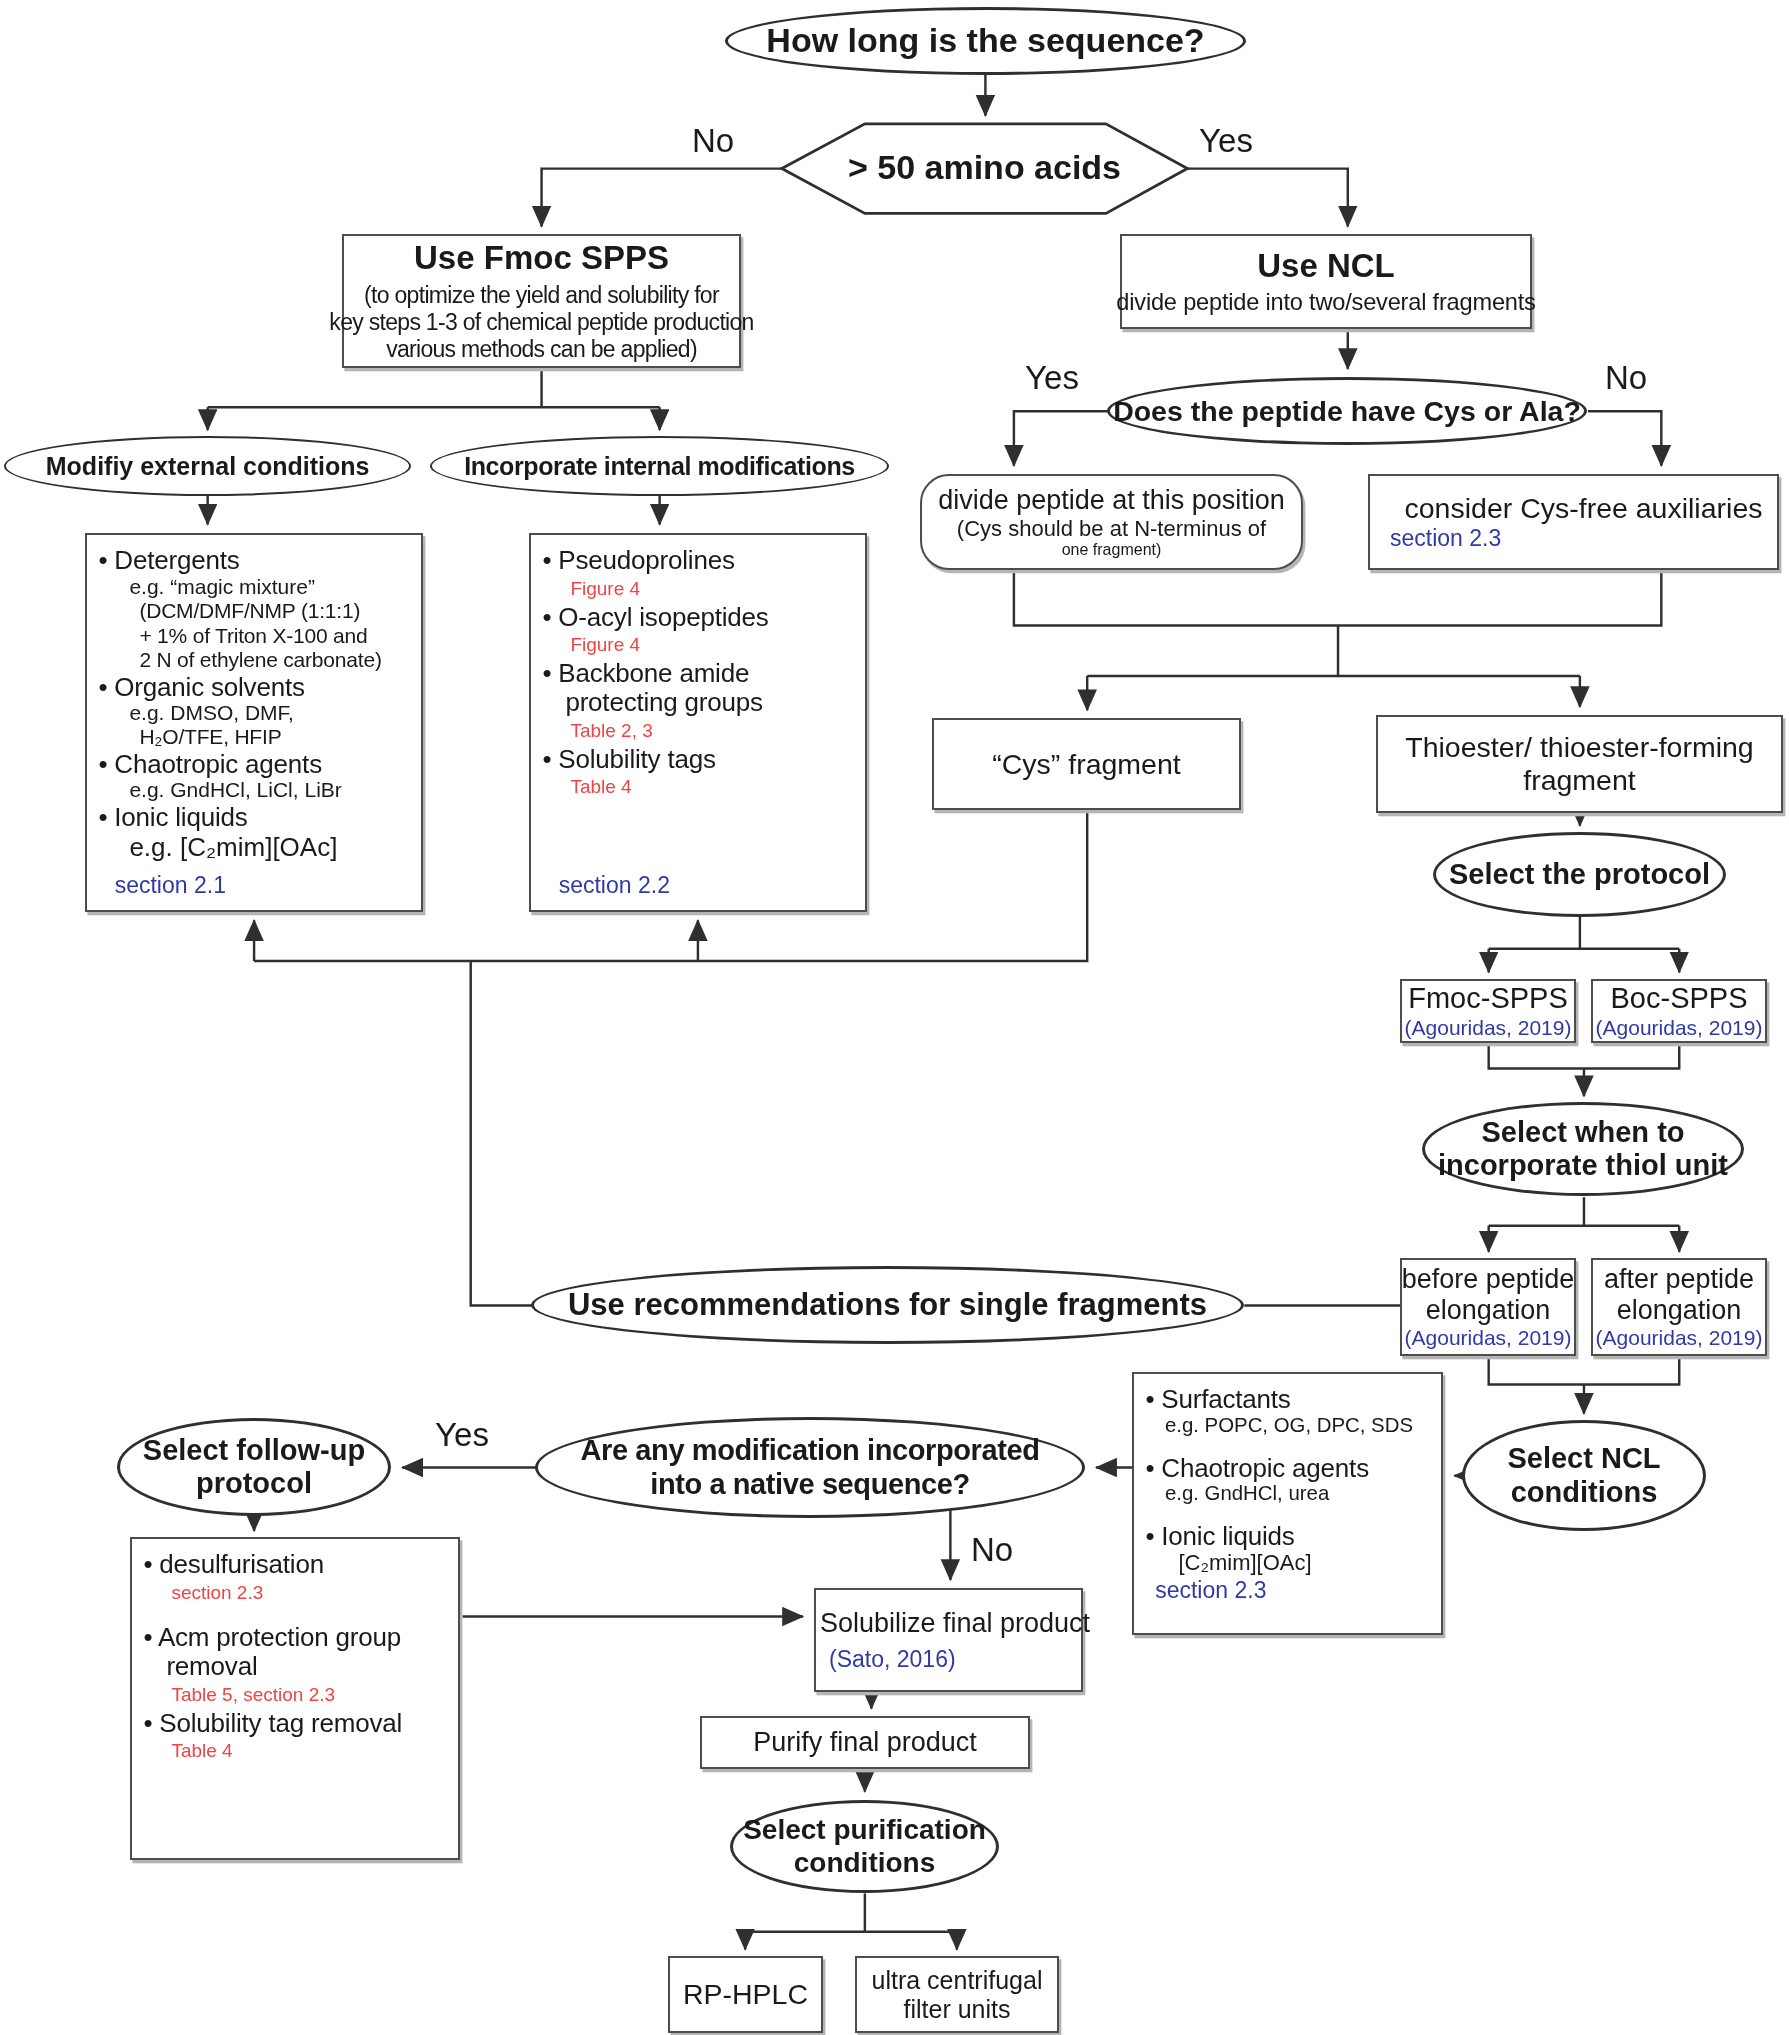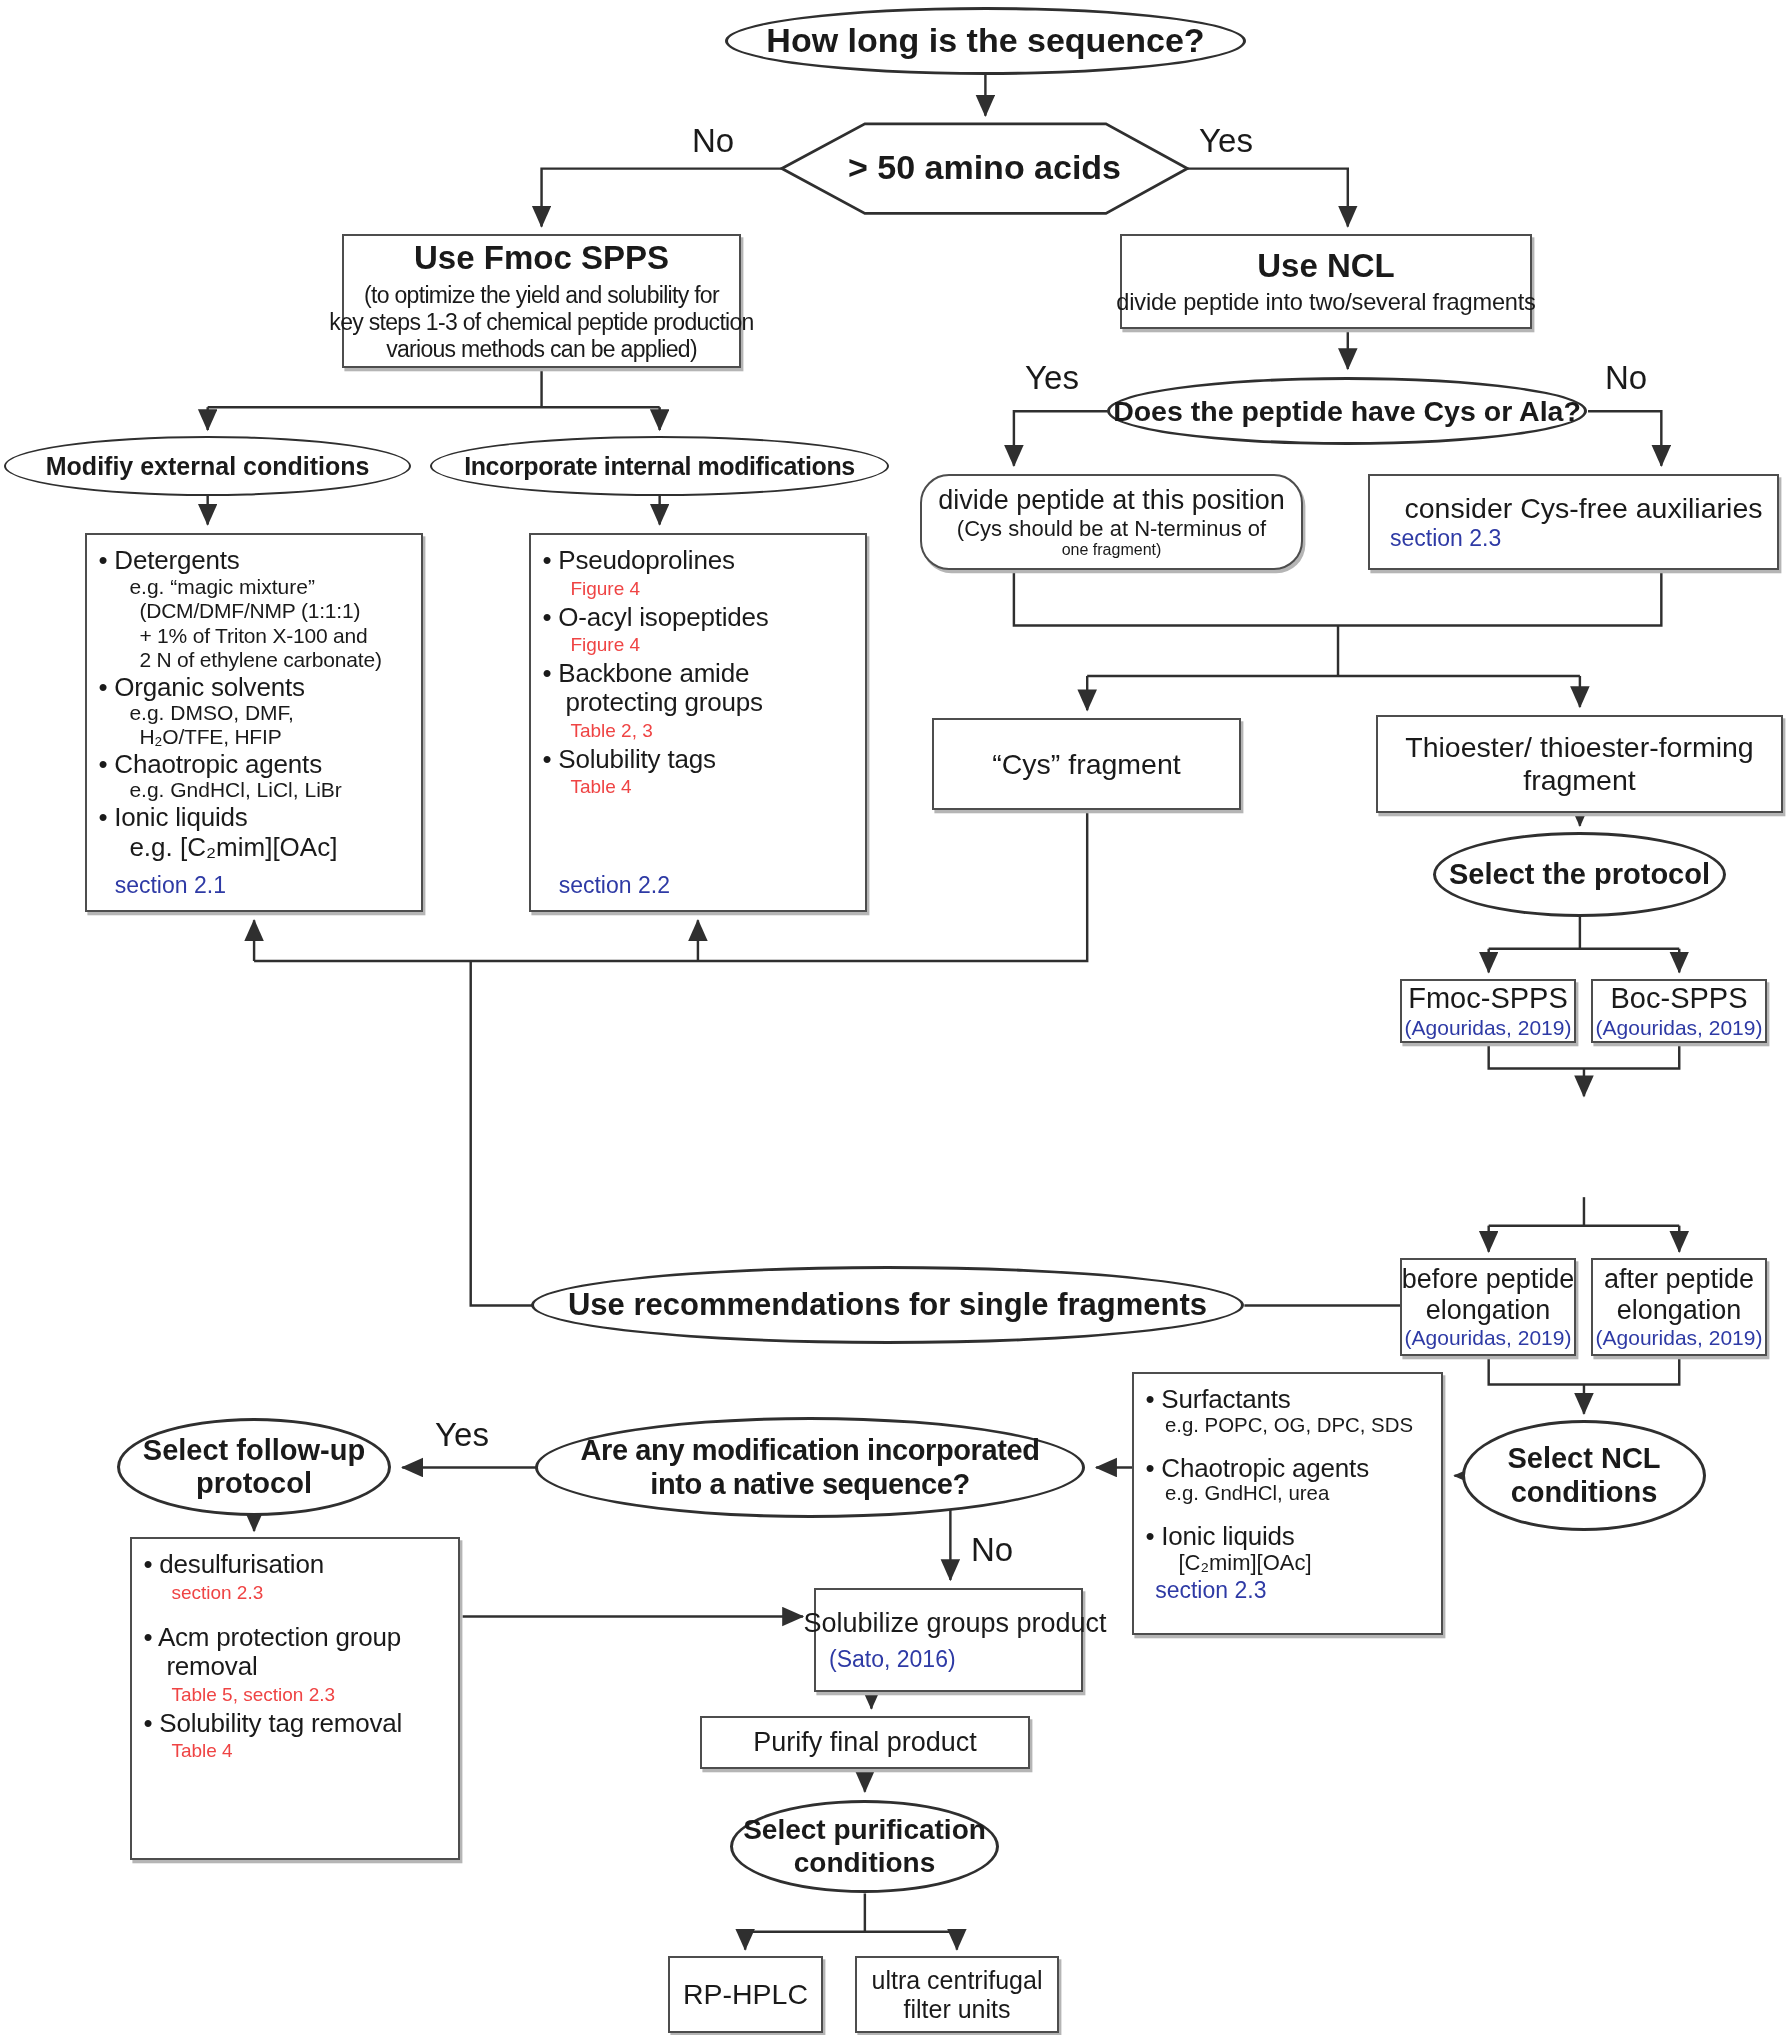--- a/index.html
+++ b/index.html
@@ -219,20 +219,24 @@
 
   <div class="node rect" style="left:1400px;top:979px;width:176px;height:64px;">
     <div class="nowrap" style="font-size:29px;">Fmoc-SPPS</div>
     <div class="nowrap ref-line" style="font-size:21px;">(Agouridas, 2019)</div>
   </div>
   <div class="node rect" style="left:1591px;top:979px;width:176px;height:64px;">
     <div class="nowrap" style="font-size:29px;">Boc-SPPS</div>
     <div class="nowrap ref-line" style="font-size:21px;">(Agouridas, 2019)</div>
   </div>
 
+  <div class="node ellipse heavy b" style="left:1422px;top:1102px;width:322px;height:94px;font-size:29px;">
+    <span class="nowrap">Select when to</span>
+    <span class="nowrap">incorporate thiol unit</span>
+  </div>
 
   <div class="node rect" style="left:1400px;top:1258px;width:176px;height:98px;">
     <div class="nowrap" style="font-size:27px;">before peptide</div>
     <div class="nowrap" style="font-size:27px;">elongation</div>
     <div class="nowrap ref-line" style="font-size:21px;">(Agouridas, 2019)</div>
   </div>
   <div class="node rect" style="left:1591px;top:1258px;width:176px;height:98px;">
     <div class="nowrap" style="font-size:27px;">after peptide</div>
     <div class="nowrap" style="font-size:27px;">elongation</div>
     <div class="nowrap ref-line" style="font-size:21px;">(Agouridas, 2019)</div>
@@ -277,21 +281,21 @@
     <span class="ln ln-bullet">• desulfurisation</span>
     <span class="ln ln-ref-ind">section 2.3</span>
     <span class="ln ln-bullet gap-top">• Acm protection group</span>
     <span class="ln ln-cont">removal</span>
     <span class="ln ln-ref-ind">Table 5, section 2.3</span>
     <span class="ln ln-bullet">• Solubility tag removal</span>
     <span class="ln ln-ref-ind">Table 4</span>
   </div>
 
   <div class="node rect" style="left:814px;top:1588px;width:269px;height:104px;align-items:flex-start;padding-left:13px;">
-    <div class="nowrap" style="font-size:27px;align-self:center;">Solubilize groups product</div>
+    <div class="nowrap" style="font-size:27px;align-self:center;">Solubilize final product</div>
     <div class="nowrap ref-line" style="margin-top:6.5px;">(Sato, 2016)</div>
   </div>
 
   <div class="node rect" style="left:700px;top:1716px;width:330px;height:53px;font-size:27px;">
     <span class="nowrap">Purify final product</span>
   </div>
 
   <div class="node ellipse heavy b" style="left:730px;top:1800px;width:269px;height:93px;font-size:28px;">
     <span class="nowrap">Select purification</span>
     <span class="nowrap">conditions</span>

